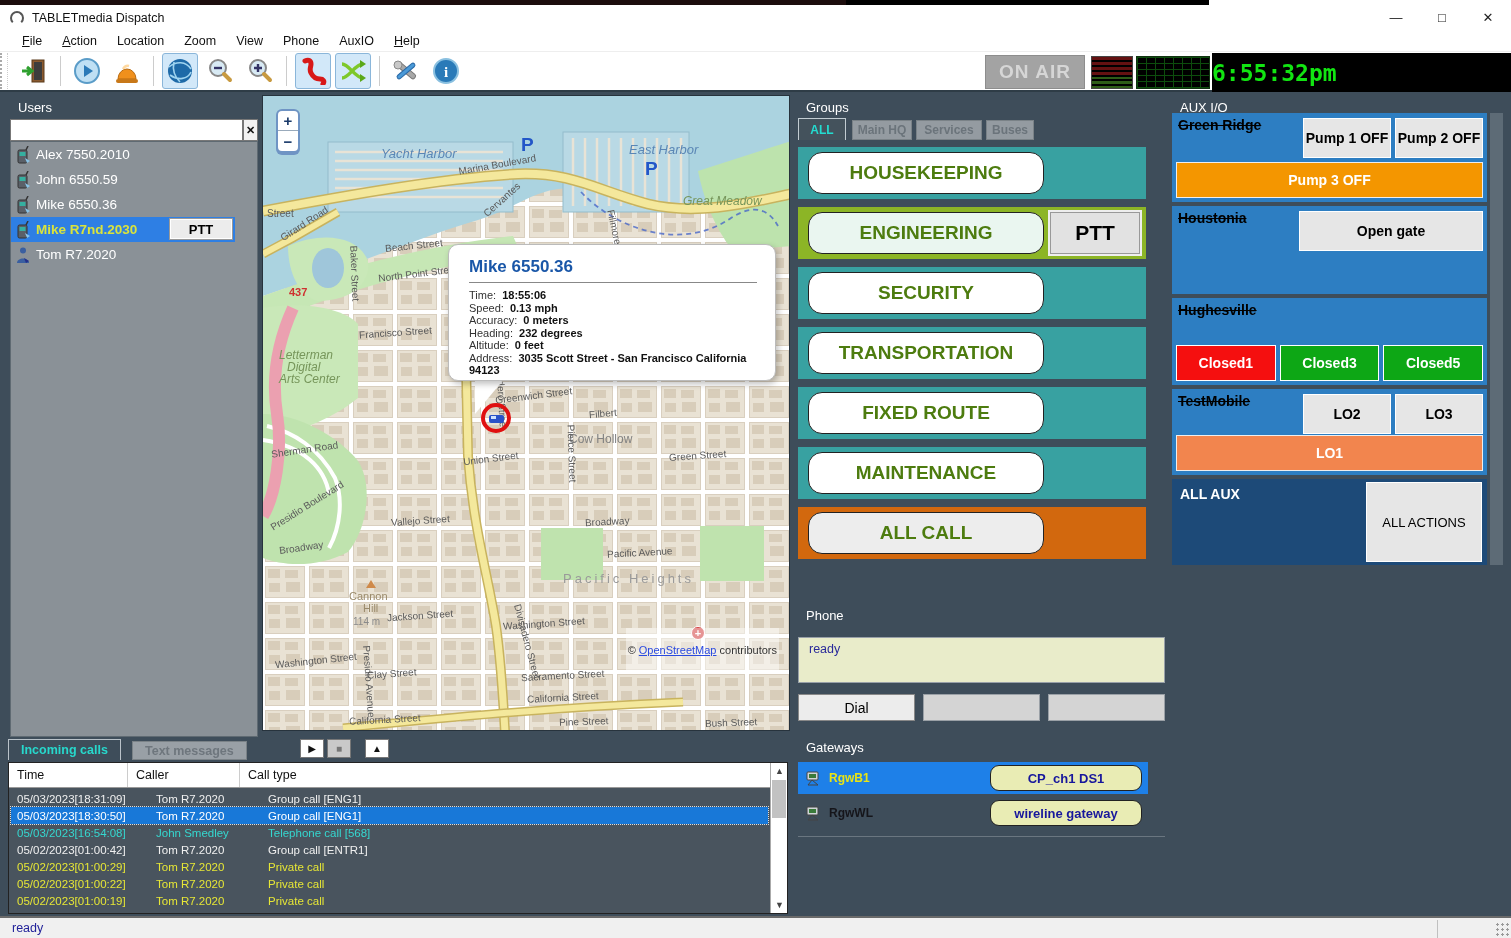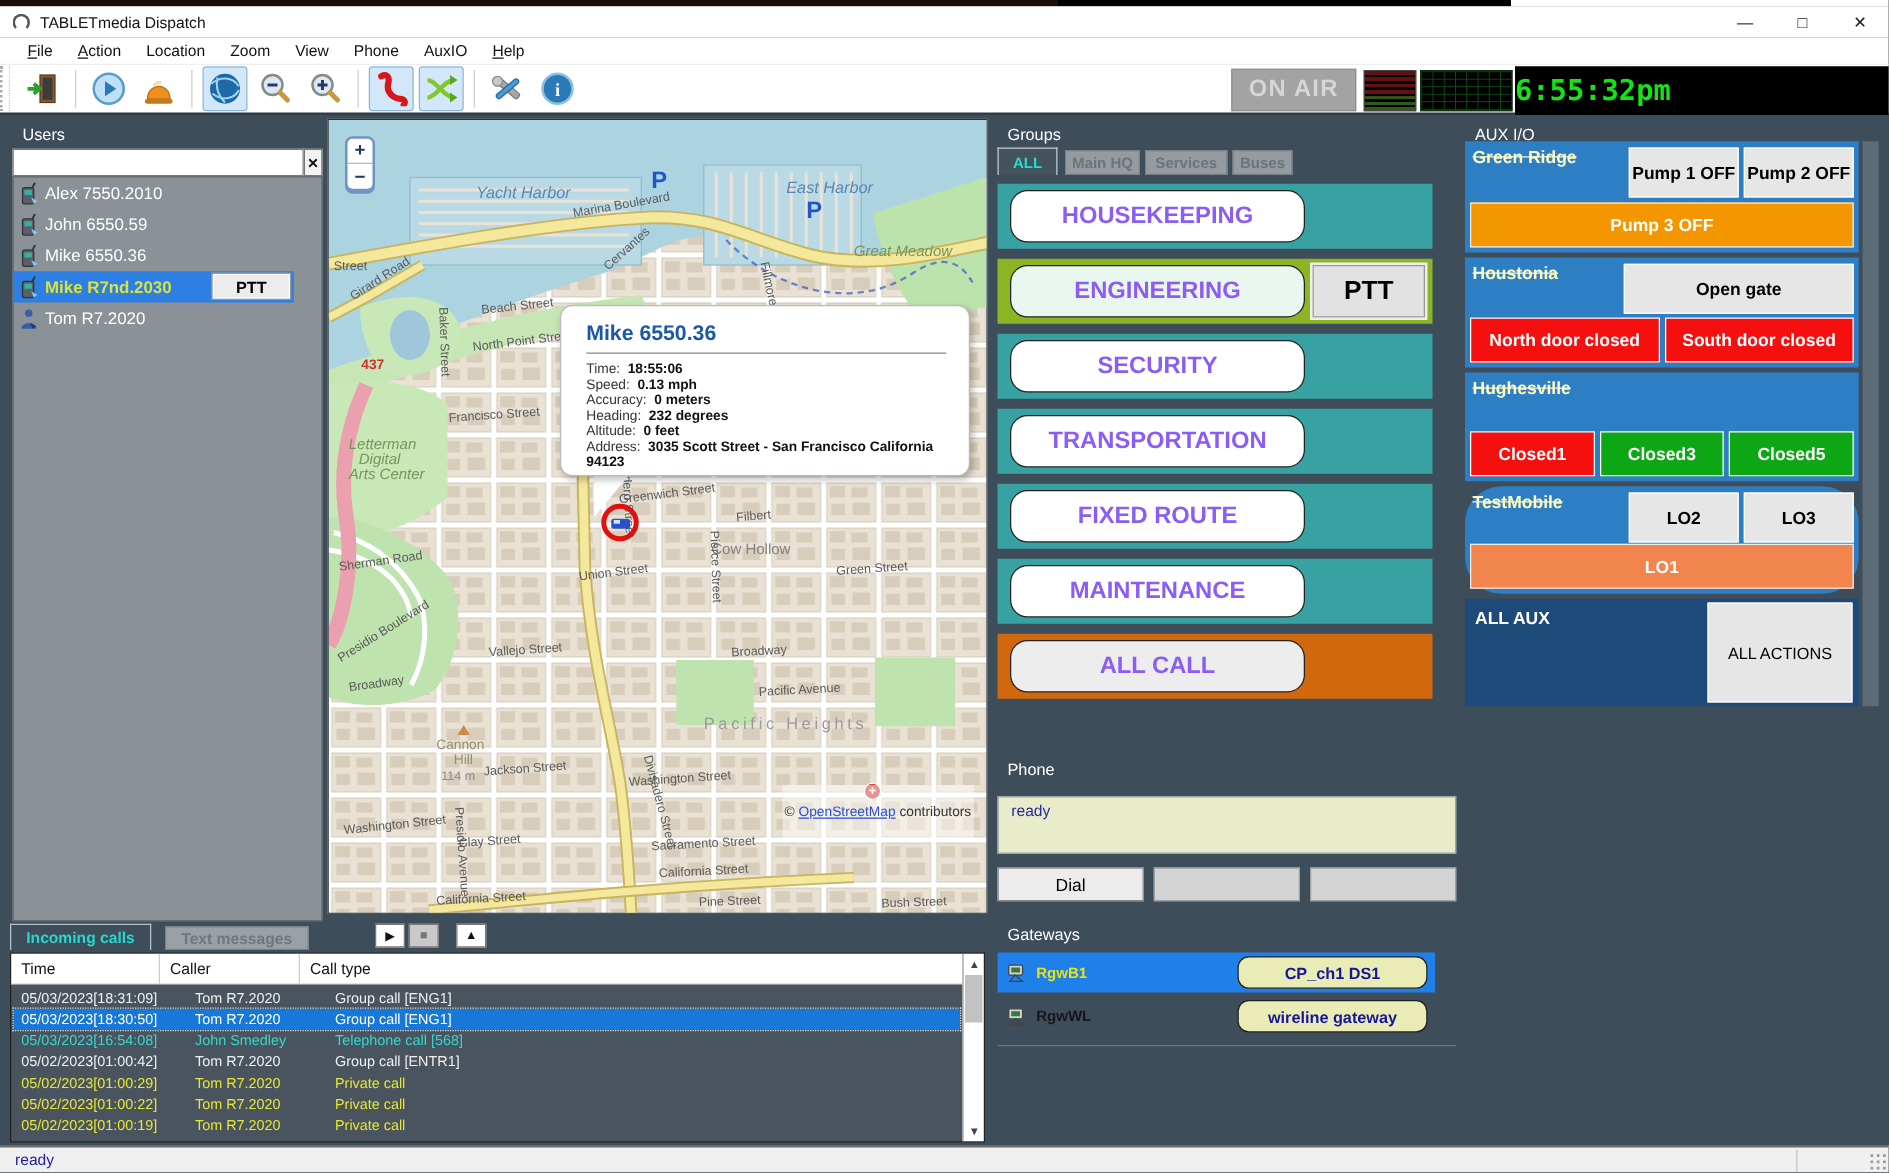--- a/index.html
+++ b/index.html
@@ -79,34 +79,34 @@
   .pp-row { font-size:11px; color:#333; line-height:12.5px; }
   .pp-row b { color:#111; margin-left:3px; }
 
   
   #groups-head { left:806px; top:100px; }
   .gtab { position:absolute; top:118px; height:22px; display:flex; align-items:center; justify-content:center; font-size:12px; font-weight:bold; }
   .gtab.active { background:#44525c; border:1px solid #c2ccd2; border-bottom:none; color:#24dcd0; }
   .gtab.inactive { background:#949ba1; border:1px solid #7a8287; color:#6b747b; top:120px; height:20px; }
   .grow { position:absolute; left:798px; width:348px; height:52px; }
   .grow .gbtn { position:absolute; left:10px; top:5px; width:236px; height:42px; background:#fff; border:1.5px solid #222;
-    border-radius:14px; display:flex; align-items:center; justify-content:center; color:#8b5cf6; font-weight:bold; font-size:19px; }
+    border-radius:14px; display:flex; align-items:center; justify-content:center; color:#4d7c0f; font-weight:bold; font-size:19px; }
   .grow.teal { background:#38a1a1; }
   .grow.green { background:#8cb526; }
   .grow.green .gbtn { background:#eaf6f0; }
   .grow.orange { background:#d2680e; }
   .grow.orange .gbtn { background:#ededed; }
   .gptt { position:absolute; right:6px; top:5px; width:90px; height:42px; background:#e2e2e2; border:1px solid #999; outline:2px solid #eee;
     display:flex; align-items:center; justify-content:center; color:#000; font-weight:bold; font-size:21px; }
 
   
   #aux-head { left:1180px; top:100px; }
   #aux-scroll { left:1490px; top:113px; width:13px; height:452px; background:#5d6b76; }
   .aux-sec { position:absolute; left:1172px; width:315px; background:#2d7ec2; }
-  .aux-name { position:absolute; left:6px; top:4px; color:#fef9c3; font-weight:bold; font-size:14px; text-decoration:line-through; }
+  .aux-name { position:absolute; left:6px; top:4px; color:#000000; font-weight:bold; font-size:14px; text-decoration:line-through; }
   .aux-top { position:absolute; right:4px; top:5px; display:flex; gap:4px; }
   .aux-bottom { position:absolute; left:4px; right:4px; bottom:4px; display:flex; gap:4px; }
   .abtn { display:flex; align-items:center; justify-content:center; font-weight:bold; font-size:14px; }
   .abtn.gray { background:#e6e6e6; border:1px solid #fff; color:#000; }
   .abtn.red { background:#f50f0f; border:1px solid #fff; color:#fff; }
   .abtn.green { background:#0fa50f; background:#0da715; border:1px solid #fff; color:#fff; }
   .abtn.orange { background:#f49600; border:1px solid #eee; color:#fff; }
   .abtn.salmon { background:#f2854e; border:1px solid #eee; color:#fff; }
   .aux-top .abtn { width:88px; height:40px; }
   .aux-top .abtn.wide { width:184px; }
@@ -482,34 +482,30 @@
       </div>
       <div class="aux-bottom">
         <div class="abtn orange">Pump 3 OFF</div>
       </div>
     </div>
     <div class="aux-sec" style="top: 206px; height: 88px;">
       <div class="aux-name">Houstonia</div>
       <div class="aux-top">
         <div class="abtn gray wide">Open gate</div>
       </div>
-      <div class="aux-bottom">
-        <div class="abtn red">North door closed</div>
-        <div class="abtn red">South door closed</div>
-      </div>
     </div>
     <div class="aux-sec" style="top: 298px; height: 87px;">
       <div class="aux-name">Hughesville</div>
       <div class="aux-bottom">
         <div class="abtn red">Closed1</div>
         <div class="abtn green">Closed3</div>
         <div class="abtn green">Closed5</div>
       </div>
     </div>
-    <div class="aux-sec" style="top: 389px; height: 86px; border-radius: 29px;">
+    <div class="aux-sec" style="top: 389px; height: 86px;">
       <div class="aux-name">TestMobile</div>
       <div class="aux-top">
         <div class="abtn gray">LO2</div>
         <div class="abtn gray">LO3</div>
       </div>
       <div class="aux-bottom">
         <div class="abtn salmon">LO1</div>
       </div>
     </div>
   </div>

